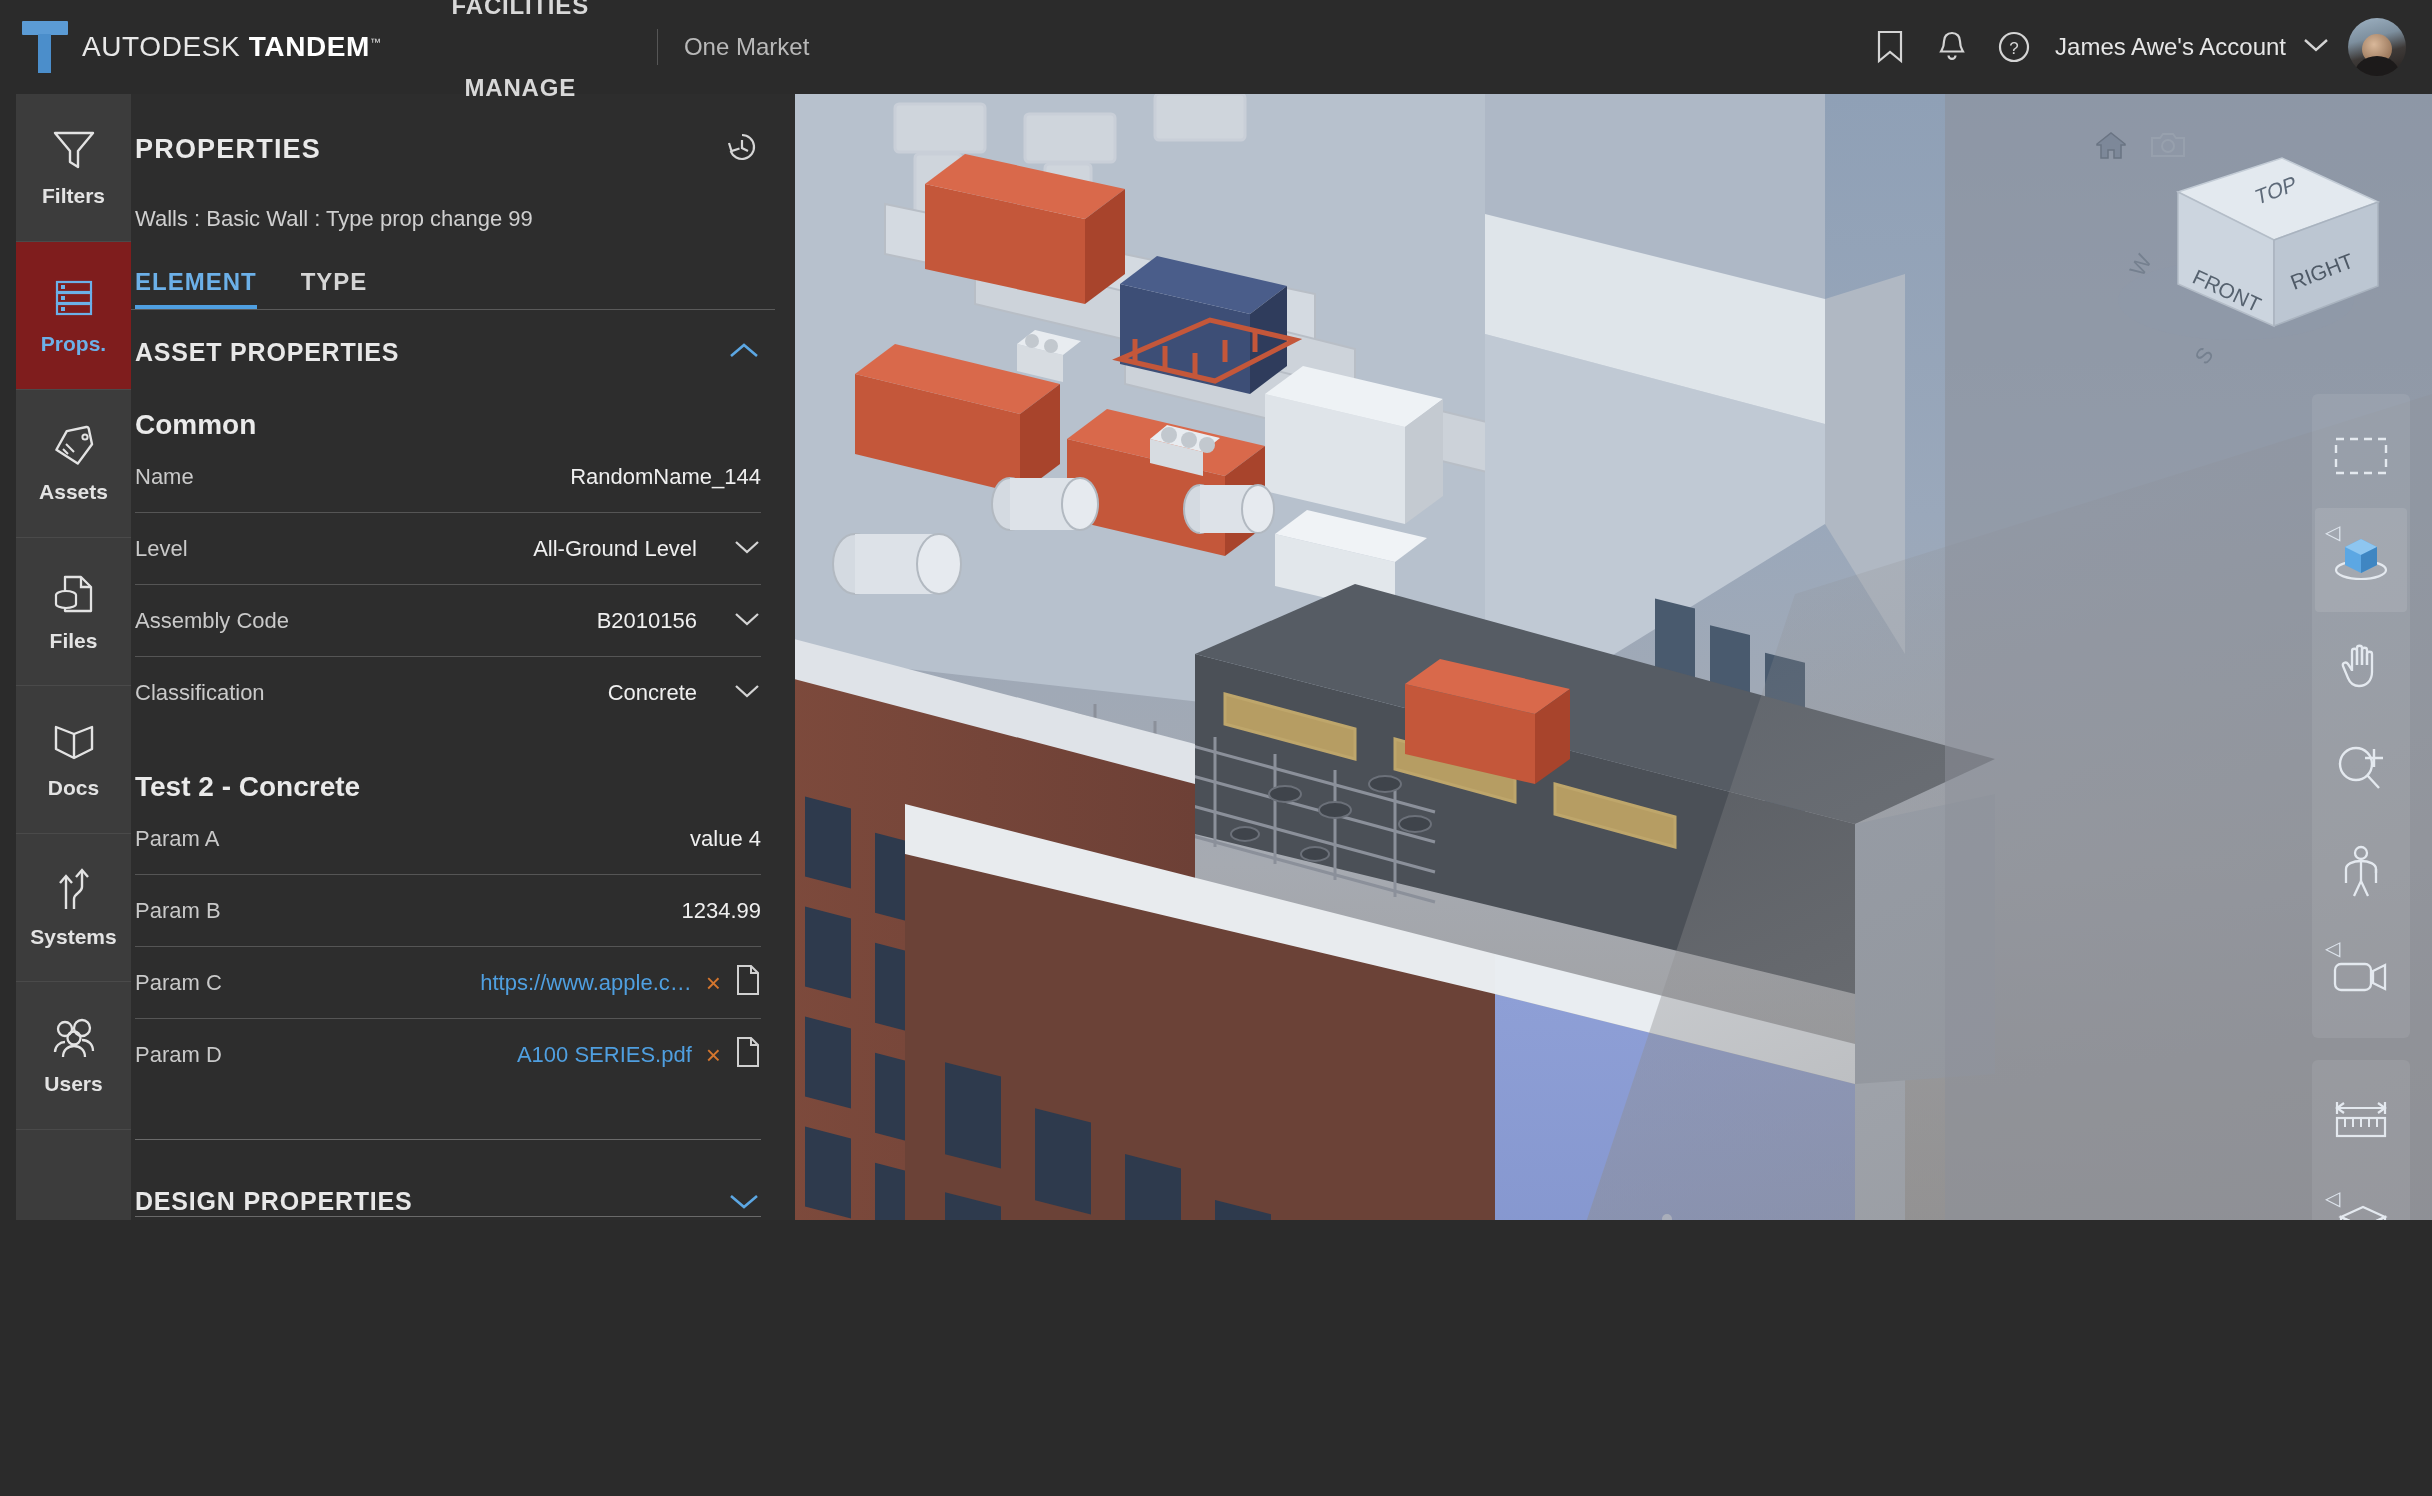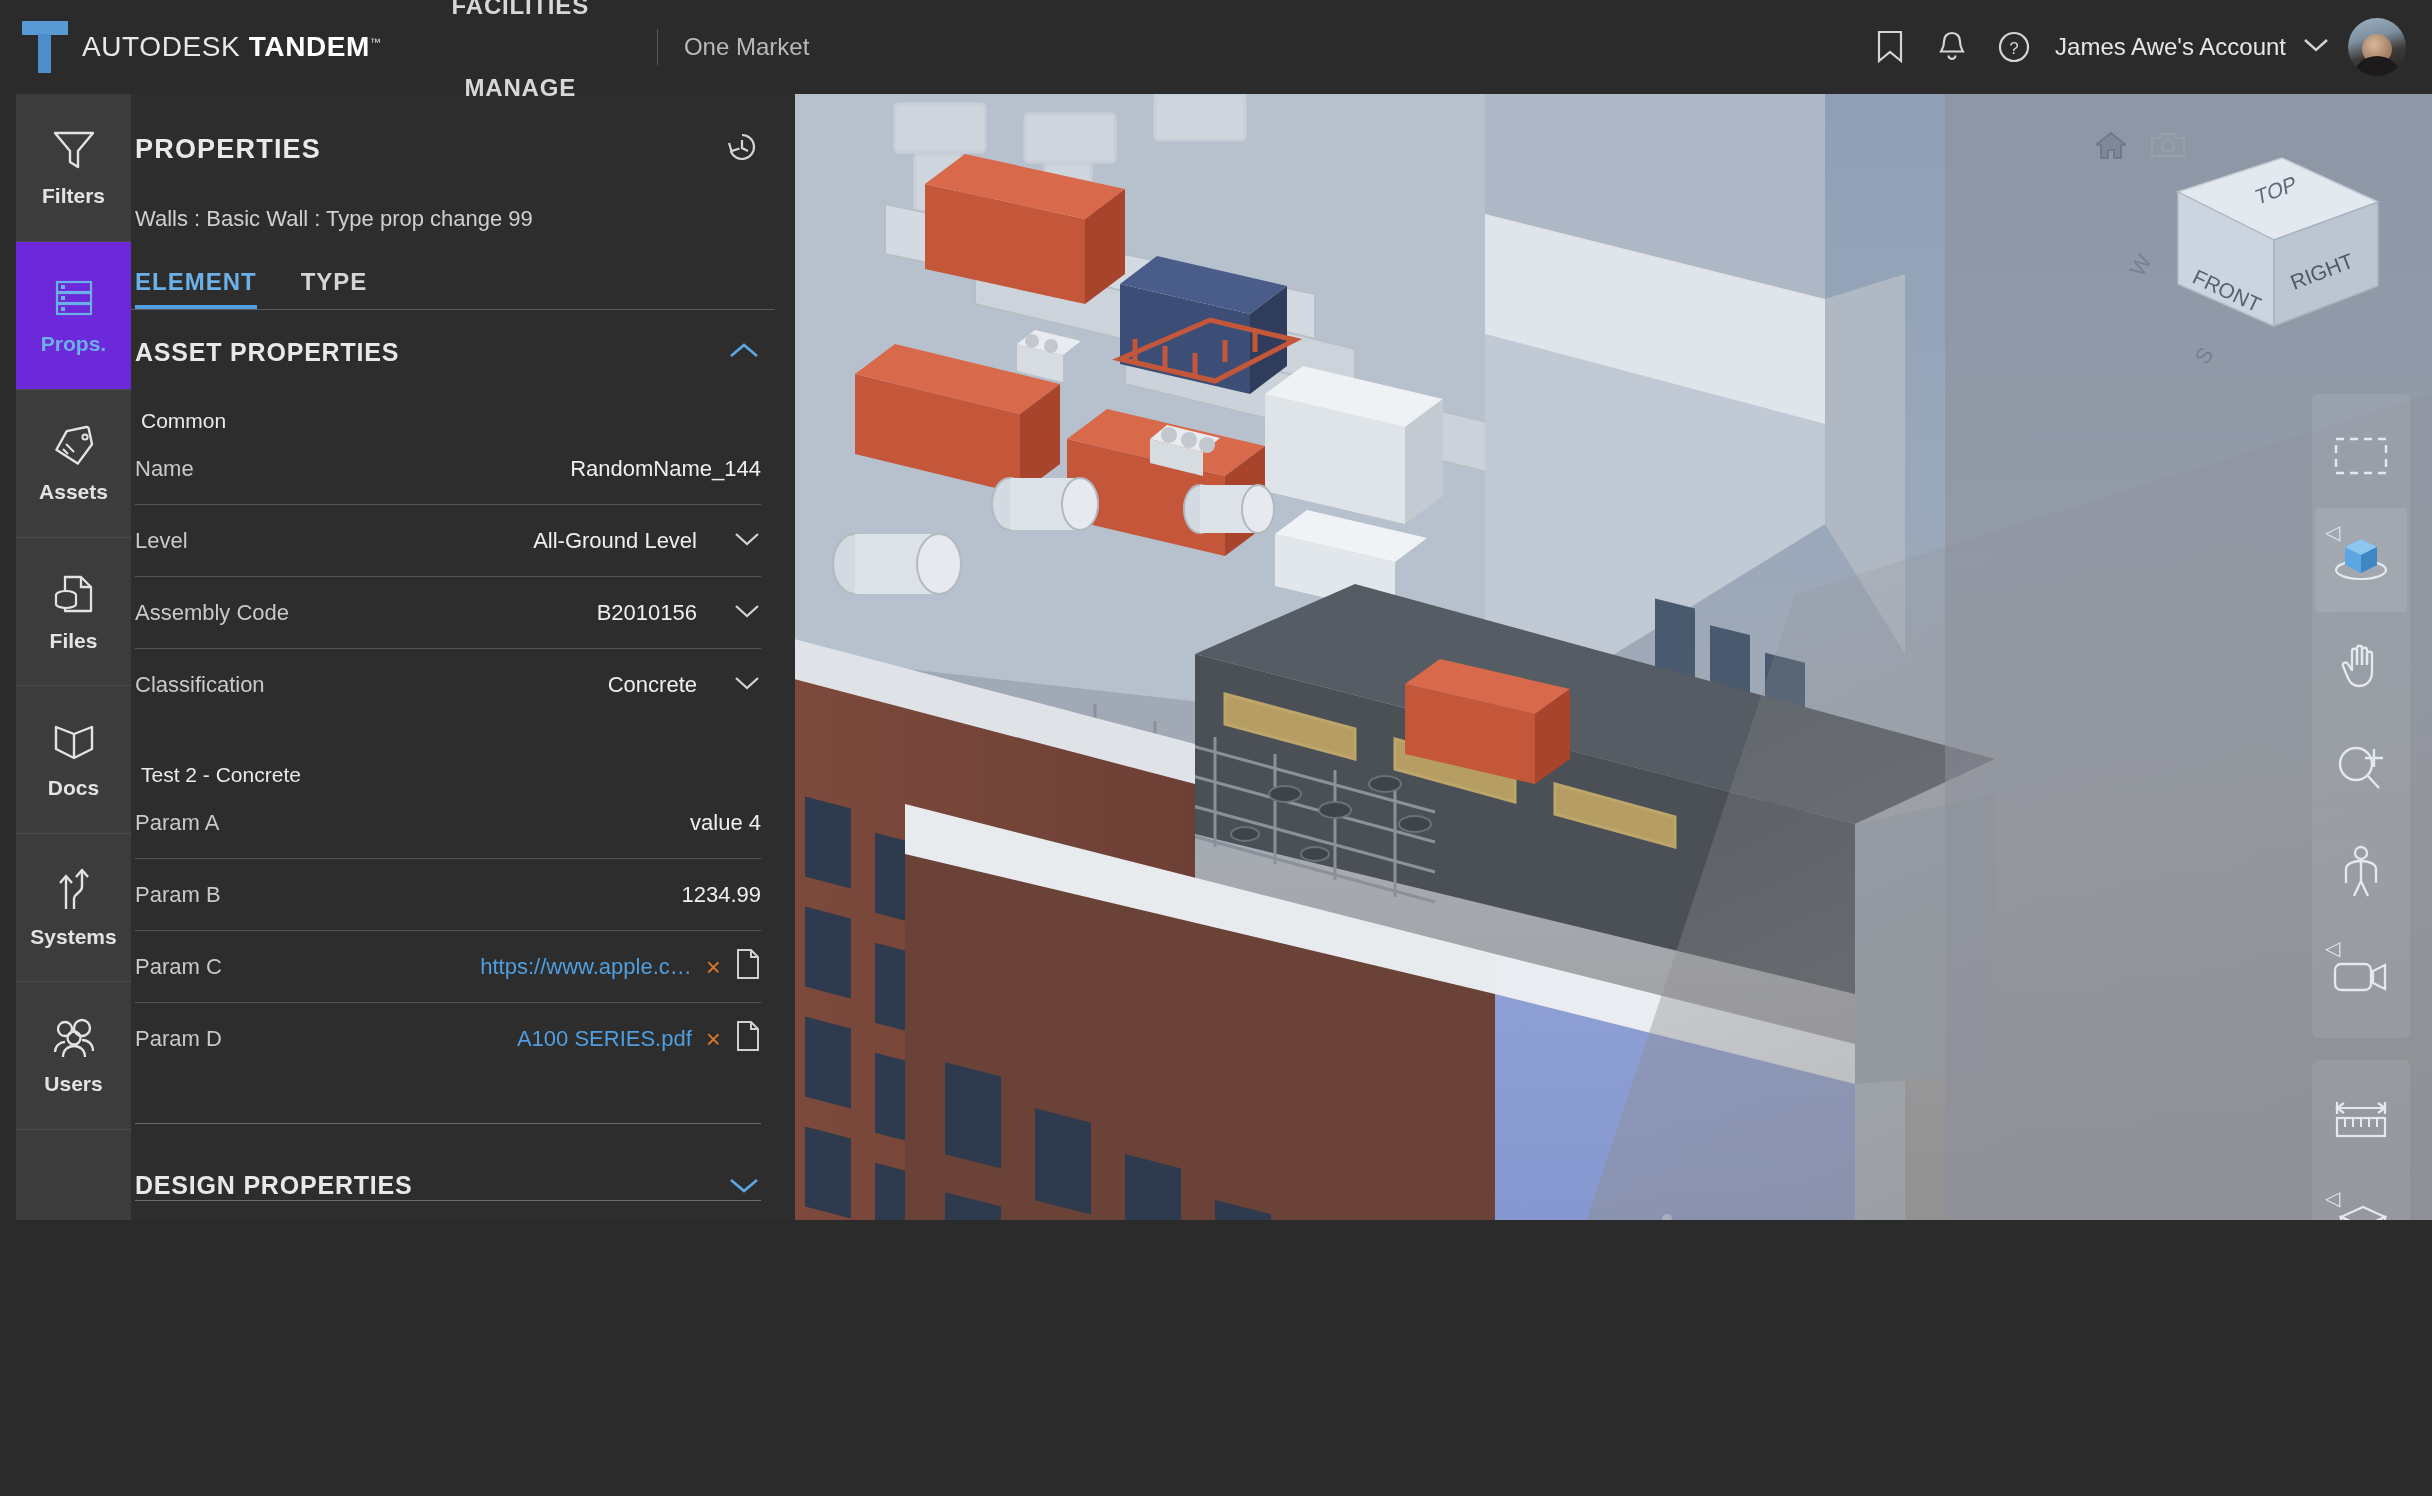--- a/index.html
+++ b/index.html
@@ -54,21 +54,21 @@
   .rail {
     position:absolute; left:16px; top:94px; width:115px; height:1402px;
     background:#3c3c3c; z-index:35;
     display:flex; flex-direction:column;
   }
   .rail-item {
     height:148px; display:flex; flex-direction:column; align-items:center; justify-content:center;
     gap:12px; cursor:pointer; border-bottom:1px solid #4a4a4a; color:#e3e3e3;
   }
   .rail-item .rlabel { font-size:21px; font-weight:700; }
-  .rail-item.active { background:#6d28d9; color:#6cb0e8; }
+  .rail-item.active { background:#7f1d1d; color:#6cb0e8; }
   .rail-item.active .rlabel { color:#6cb0e8; }
 
   
   .panel {
     position:absolute; left:115px; top:94px; width:680px; height:1402px;
     background:rgba(45,45,45,0.93); z-index:30; color:#e4e4e4;
     padding:0 0 0 0; overflow:hidden;
   }
   .panel-head { display:flex; align-items:center; padding:36px 36px 0 20px; }
   .panel-title { font-size:27px; font-weight:700; letter-spacing:1.2px; color:#e9e9e9; }
@@ -78,21 +78,21 @@
   .tabs { display:flex; gap:44px; padding:36px 20px 0 20px; border-bottom:1px solid #5a5a5a; margin-right:20px; }
   .tab { font-size:24px; font-weight:700; letter-spacing:1px; color:#d5d5d5; padding-bottom:13px; cursor:pointer; }
   .tab.active { color:#6cb0e8; box-shadow:inset 0 -4px 0 0 #4f9fe0; }
 
   .section-head {
     display:flex; align-items:center; padding:28px 34px 0 20px;
   }
   .section-title { font-size:25px; font-weight:700; letter-spacing:0.8px; color:#e8e8e8; }
   .section-chev { margin-left:auto; cursor:pointer; }
 
-  .group-title { padding:42px 20px 0 20px; font-size:21px; font-weight:400; color:#eaeaea;margin-left:6px; }
+  .group-title { padding:42px 20px 0 20px; font-size:28px; font-weight:700; color:#eaeaea; }
 
   .prows { padding:0 34px 0 20px; }
   .prow {
     display:flex; align-items:center; justify-content:space-between;
     height:72px; border-bottom:1px solid #555; gap:2px;
   }
   .prow.nodiv { border-bottom:none; }
   .pkey { font-size:22px; color:#c9c9c9; white-space:nowrap; }
   .pval { font-size:22px; color:#efefef; display:flex; align-items:center; gap:14px; }
   .pval.link { color:#4f9fe0; }

